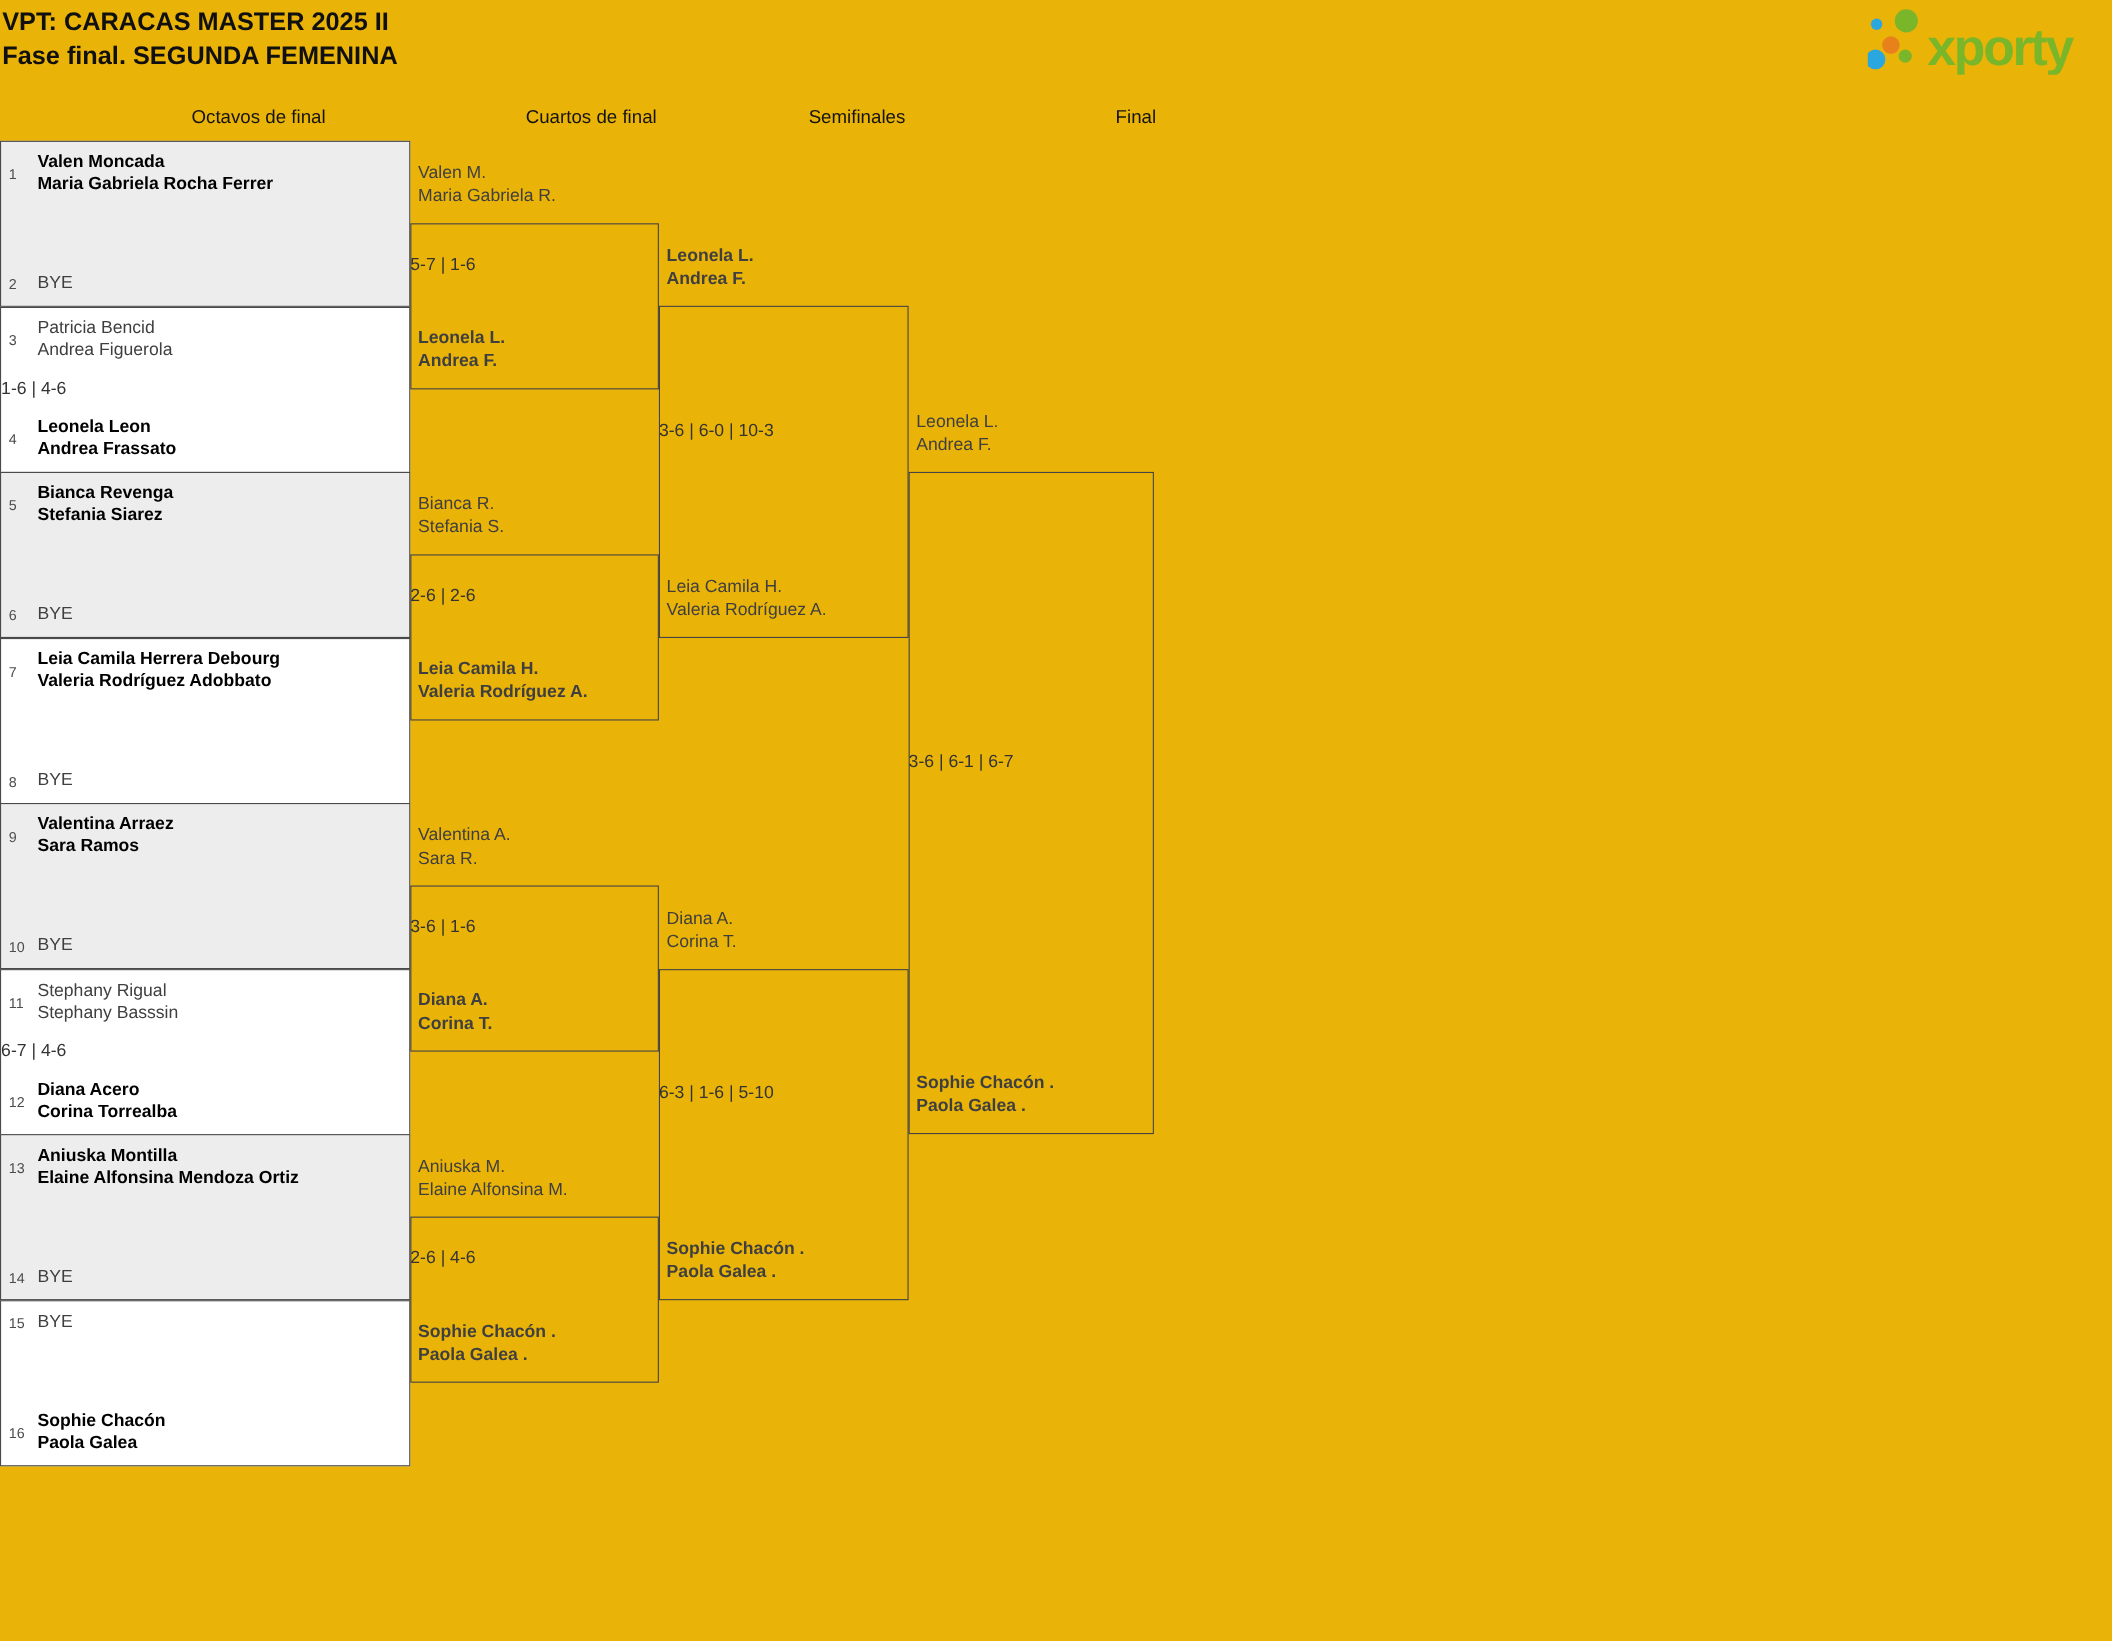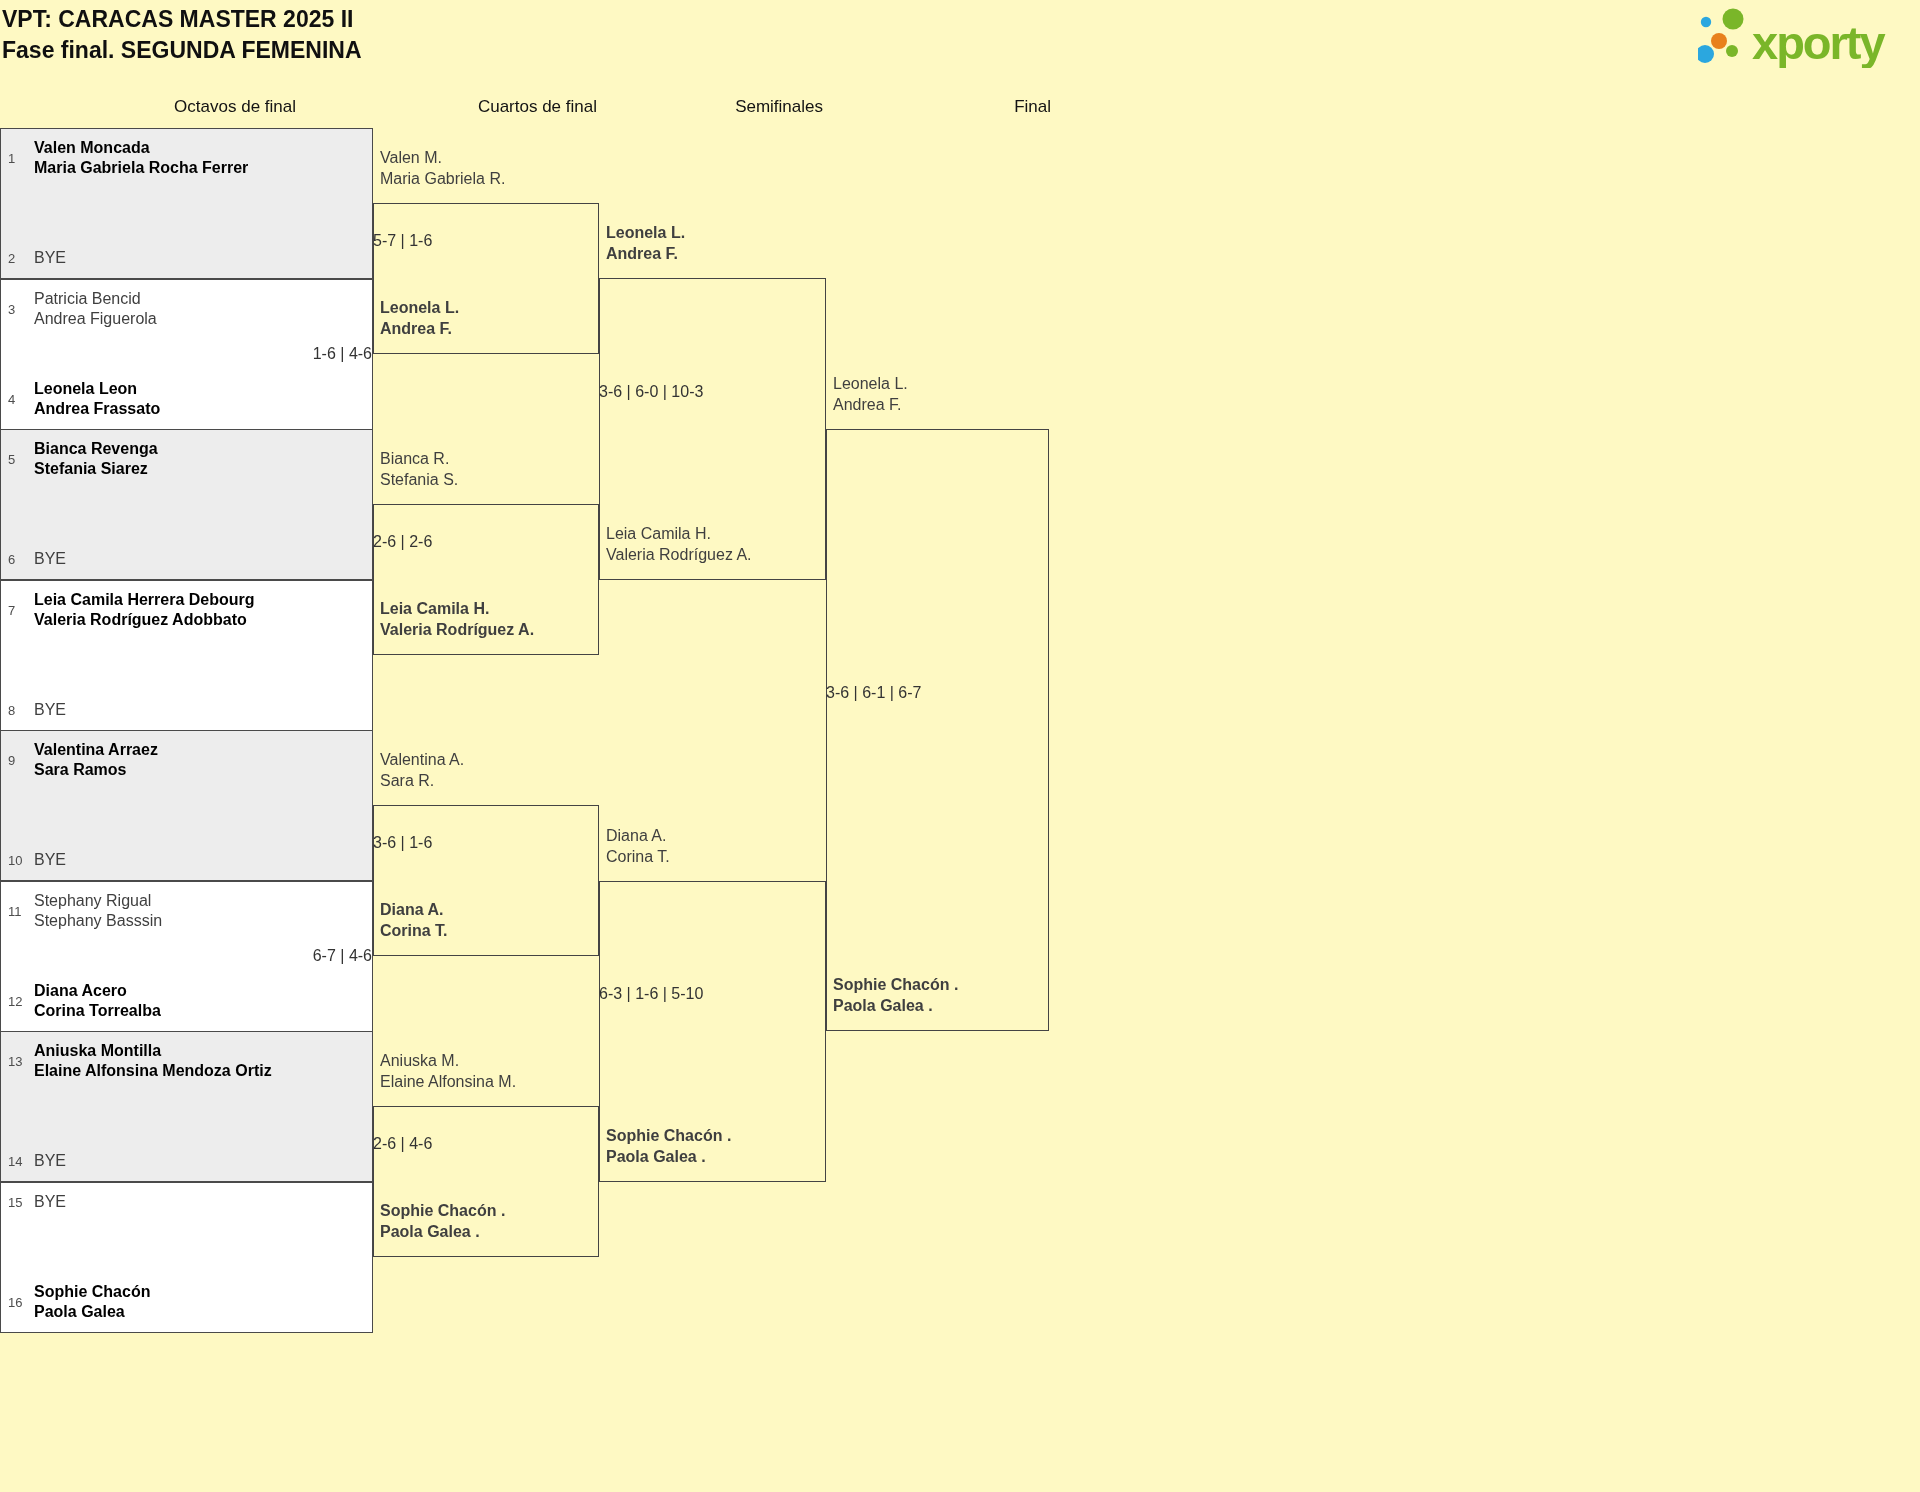--- a/index.html
+++ b/index.html
@@ -1,37 +1,37 @@
 <!DOCTYPE html>
 <html><head>
 <meta charset="utf-8">
 <style>
   html, body { margin: 0; padding: 0; background: #ffffff; }
   .page {
     position: relative; width: 1920px; height: 1492px; overflow: hidden;
-    background: #fef9c3;
+    background: #eab308;
     font-family: "Liberation Sans", "DejaVu Sans", sans-serif;
     color: #222;
   }
   .title { position: absolute; left: 2px; top: 4px; font-size: 23px; line-height: 31px;
            font-weight: 700; color: #101010; letter-spacing: 0; }
   .logo { position: absolute; left: 1698px; top: 8px; }
   .colhead { position: absolute; top: 97px; width: 220px; text-align: right;
              font-size: 17px; font-weight: 400; color: #131313; }
   .obox { position: absolute; left: 0; width: 373px; height: 151px;
           border: 1px solid #4a4a4a; background: #ffffff; box-sizing: border-box; }
   .obox.alt { background: #ededed; }
   .orow { position: absolute; left: 7px; right: 4px; display: flex; gap: 8px; align-items: center; }
   .orow.t { top: 9px; }
   .orow.b { bottom: 10px; }
   .seed { flex: 0 0 18px; width: 18px; font-size: 13px; color: #4d4d4d; }
   .names { font-size: 16px; line-height: 20px; color: #3f3f3f; }
   .pl { display: block; white-space: nowrap; }
   .win { font-weight: 700; color: #000000; }
-  .oscore { position: absolute; left: 0; right: 0; top: 65px; text-align: right;
+  .oscore { position: absolute; left: 0; right: 0; top: 65px; text-align: left;
             font-size: 16px; color: #333333; }
   .rect { position: absolute; border: 1px solid #444444; box-sizing: border-box;
           background: transparent; }
   .rteam { position: absolute; font-size: 16px; line-height: 21px; color: #3f3f3f; }
   .rscore { position: absolute; font-size: 16px; color: #333333; }
 </style>
 </head>
 <body>
 
 <div class="page">

